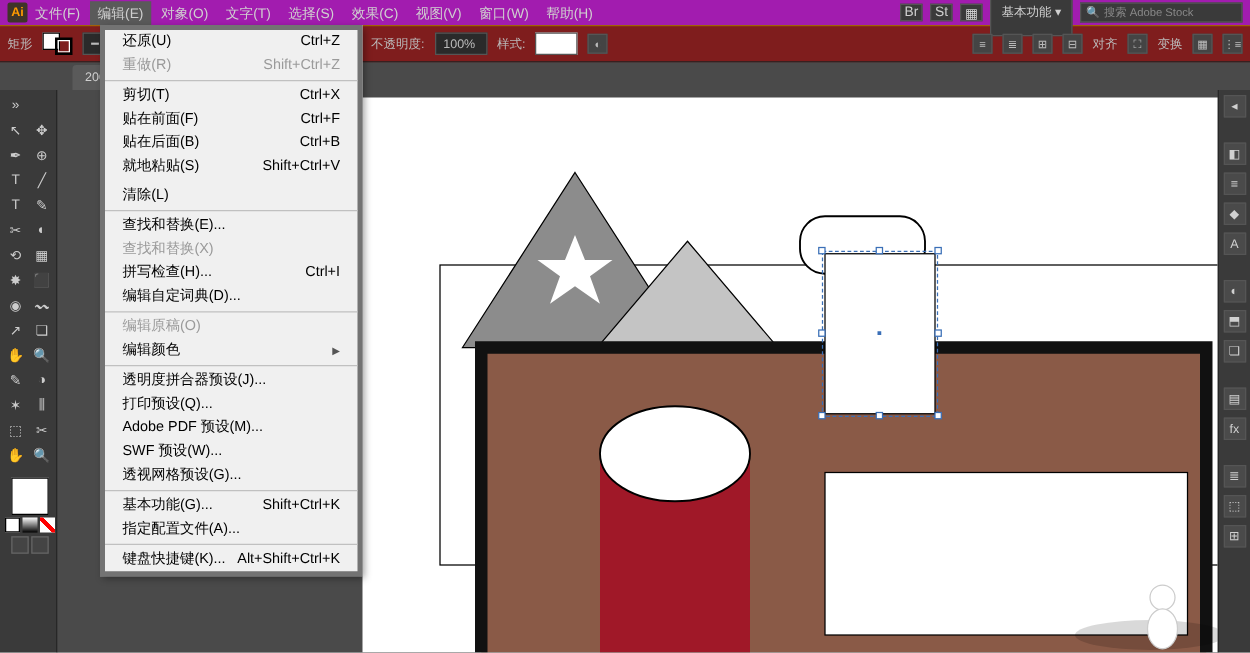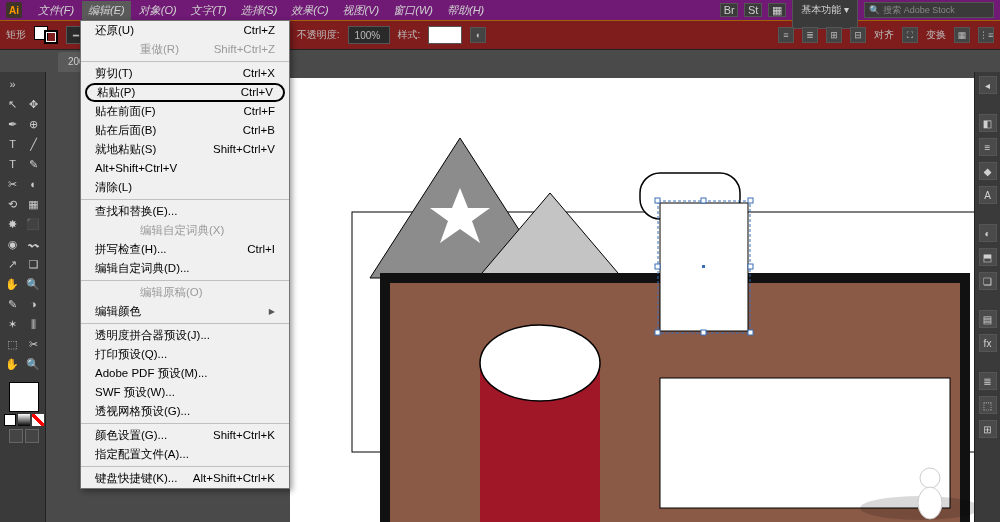--- a/index.html
+++ b/index.html
@@ -1,20 +1,20 @@
 <!DOCTYPE html>
 <html><head>
 <meta charset="utf-8">
 <style>
   * { box-sizing: border-box; margin: 0; padding: 0; user-select: none; }
   body { font-family: "Microsoft YaHei", Arial, sans-serif; font-size: 11px; background:#4a4a4a; color:#d0d0d0; width:1000px; height:522px; overflow:hidden; position:relative; }
-  .topbar { height:20px; background:#701a75; display:flex; align-items:center; padding:0 6px; gap:10px; }
+  .topbar { height:20px; background:#a21caf; display:flex; align-items:center; padding:0 6px; }
   .ai-logo { width:16px; height:16px; background:#3f3429; color:#ff9a00; font-weight:bold; font-size:10px; display:flex; align-items:center; justify-content:center; border-radius:2px; }
   .menubar { display:flex; gap:2px; }
-  .menubar span { padding:2px 6px; cursor:default;font-style:italic; }
+  .menubar span { padding:2px 6px; cursor:default; }
   .menubar span.open { background:#5a5a5a; }
   .top-right { margin-left:auto; display:flex; align-items:center; gap:6px; }
   .mini-btn { width:18px; height:14px; background:#3a3a3a; border:1px solid #555; font-size:11px; display:flex; align-items:center; justify-content:center; }
   .wspace-btn { background:#3a3a3a; padding:11px 8px; border:1px solid #555; font-size:10px; }
   .stock-search { background:#3a3a3a; border:1px solid #555; width:130px; height:16px; font-size:9px; color:#888; padding:0 4px; display:flex; align-items:center; gap:3px; }
   .toolbar2 { height:30px; background:#7f1d1d; border-top:1px solid #a16207; border-bottom:1px solid #222; display:flex; align-items:center; padding:0 6px; gap:8px; font-size:10px; color:#bbb; }
   .tb-label { }
   .tb-box { background:#2a2a2a; border:1px solid #555; height:18px; padding:0 6px; display:flex; align-items:center; gap:4px; }
   .tb-box.num { width:42px; }
   .swatch-pair { width:24px; height:18px; position:relative; }
@@ -31,23 +31,23 @@
   .color-main { width:30px; height:30px; background:#fff; border:1px solid #000; margin:2px auto; }
   .color-sub { display:flex; gap:2px; justify-content:center; }
   .color-sub div { width:12px; height:12px; }
   .right-panel { position:absolute; right:0; top:72px; width:26px; bottom:0; background:#3a3a3a; border-left:1px solid #222; padding-top:4px; display:flex; flex-direction:column; align-items:center; gap:6px; }
   .right-panel .ricon { width:18px; height:18px; background:#4a4a4a; border:1px solid #555; font-size:10px; display:flex; align-items:center; justify-content:center; }
   .canvas-area { position:absolute; left:46px; right:26px; top:72px; bottom:0; background:#4a4a4a; overflow:hidden; }
   .artboard { position:absolute; left:244px; top:6px; width:700px; height:510px; background:#fff; }
   
   .shapes { position:absolute; left:244px; top:6px; width:700px; height:510px; pointer-events:none; }
   
-  .menu { position:absolute; left:80px; top:20px; width:210px; background:#f0f0f0; color:#000; border:1px solid #737373; box-shadow:2px 2px 6px rgba(0,0,0,0.4); z-index:50; font-size:11.5px; }
+  .menu { position:absolute; left:80px; top:20px; width:210px; background:#f0f0f0; color:#000; border:4px solid #737373; box-shadow:2px 2px 6px rgba(0,0,0,0.4); z-index:50; font-size:11.5px; }
   .menu .mi { display:flex; justify-content:space-between; padding:2px 14px; line-height:15px; }
-  .menu .mi.disabled { color:#9a9a9a;margin-left:45px; }
+  .menu .mi.disabled { color:#9a9a9a; }
   .menu .mi.hl { border:2px solid #000; border-radius:10px; margin:0 4px; padding:0 10px; }
   .menu hr { border:none; border-top:1px solid #c0c0c0; margin:2px 0; }
   .menu .arrow::after { content:"▶"; font-size:8px; color:#555; }
 </style>
 </head>
 <body>
 
 <div class="topbar">
   <div class="ai-logo">Ai</div>
   <div class="menubar">
@@ -255,50 +255,45 @@
     </div>
     <div class="mi disabled">
       <span>重做(R)</span>
       <span>Shift+Ctrl+Z</span>
     </div>
     <hr>
     <div class="mi">
       <span>剪切(T)</span>
       <span>Ctrl+X</span>
     </div>
-    <div class="mi hl">
-      <span>粘贴(P)</span>
-      <span>Ctrl+V</span>
-    </div>
     <div class="mi">
       <span>贴在前面(F)</span>
       <span>Ctrl+F</span>
     </div>
     <div class="mi">
       <span>贴在后面(B)</span>
       <span>Ctrl+B</span>
     </div>
     <div class="mi">
       <span>就地粘贴(S)</span>
       <span>Shift+Ctrl+V</span>
     </div>
     <div class="mi">
-      <span>Alt+Shift+Ctrl+V</span>
     </div>
     <div class="mi">
       <span>清除(L)</span>
       <span></span>
     </div>
     <hr>
     <div class="mi">
       <span>查找和替换(E)...</span>
       <span></span>
     </div>
     <div class="mi disabled">
-      <span>编辑自定词典(X)</span>
+      <span>查找和替换(X)</span>
       <span></span>
     </div>
     <div class="mi">
       <span>拼写检查(H)...</span>
       <span>Ctrl+I</span>
     </div>
     <div class="mi">
       <span>编辑自定词典(D)...</span>
       <span></span>
     </div>
@@ -327,21 +322,21 @@
     <div class="mi">
       <span>SWF 预设(W)...</span>
       <span></span>
     </div>
     <div class="mi">
       <span>透视网格预设(G)...</span>
       <span></span>
     </div>
     <hr>
     <div class="mi">
-      <span>颜色设置(G)...</span>
+      <span>基本功能(G)...</span>
       <span>Shift+Ctrl+K</span>
     </div>
     <div class="mi">
       <span>指定配置文件(A)...</span>
       <span></span>
     </div>
     <hr>
     <div class="mi">
       <span>键盘快捷键(K)...</span>
       <span>Alt+Shift+Ctrl+K</span>

